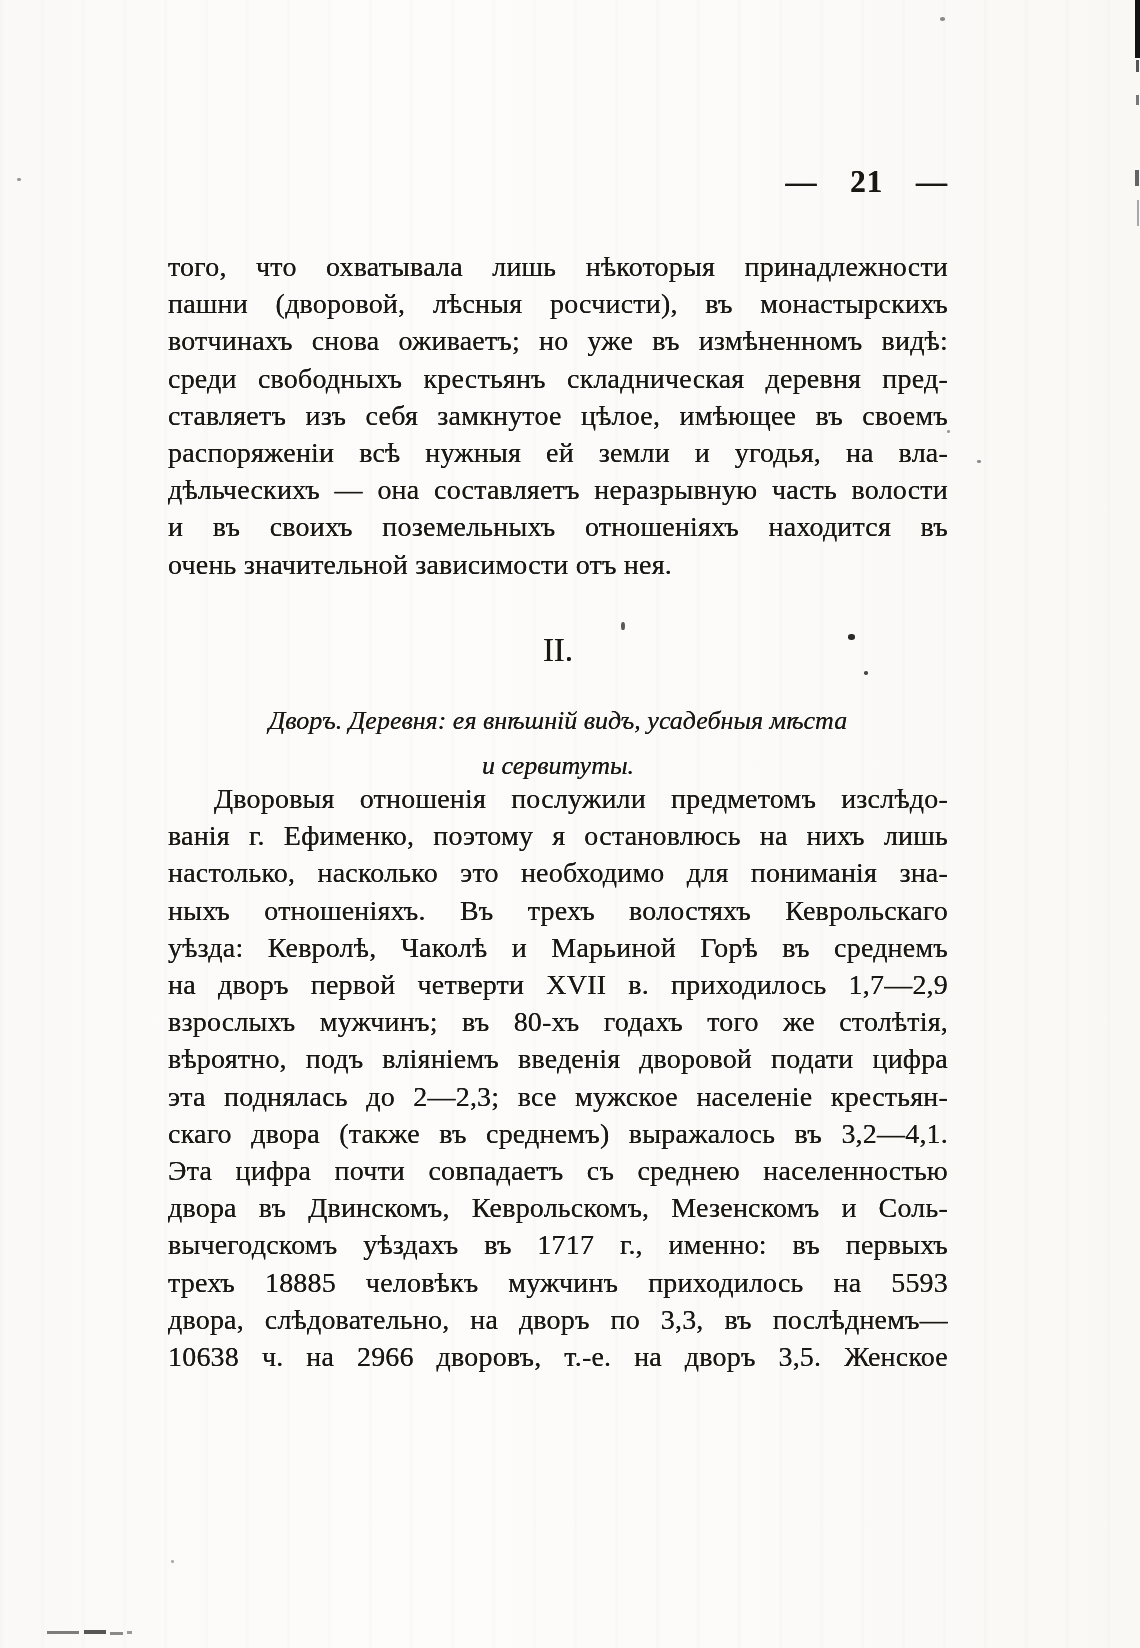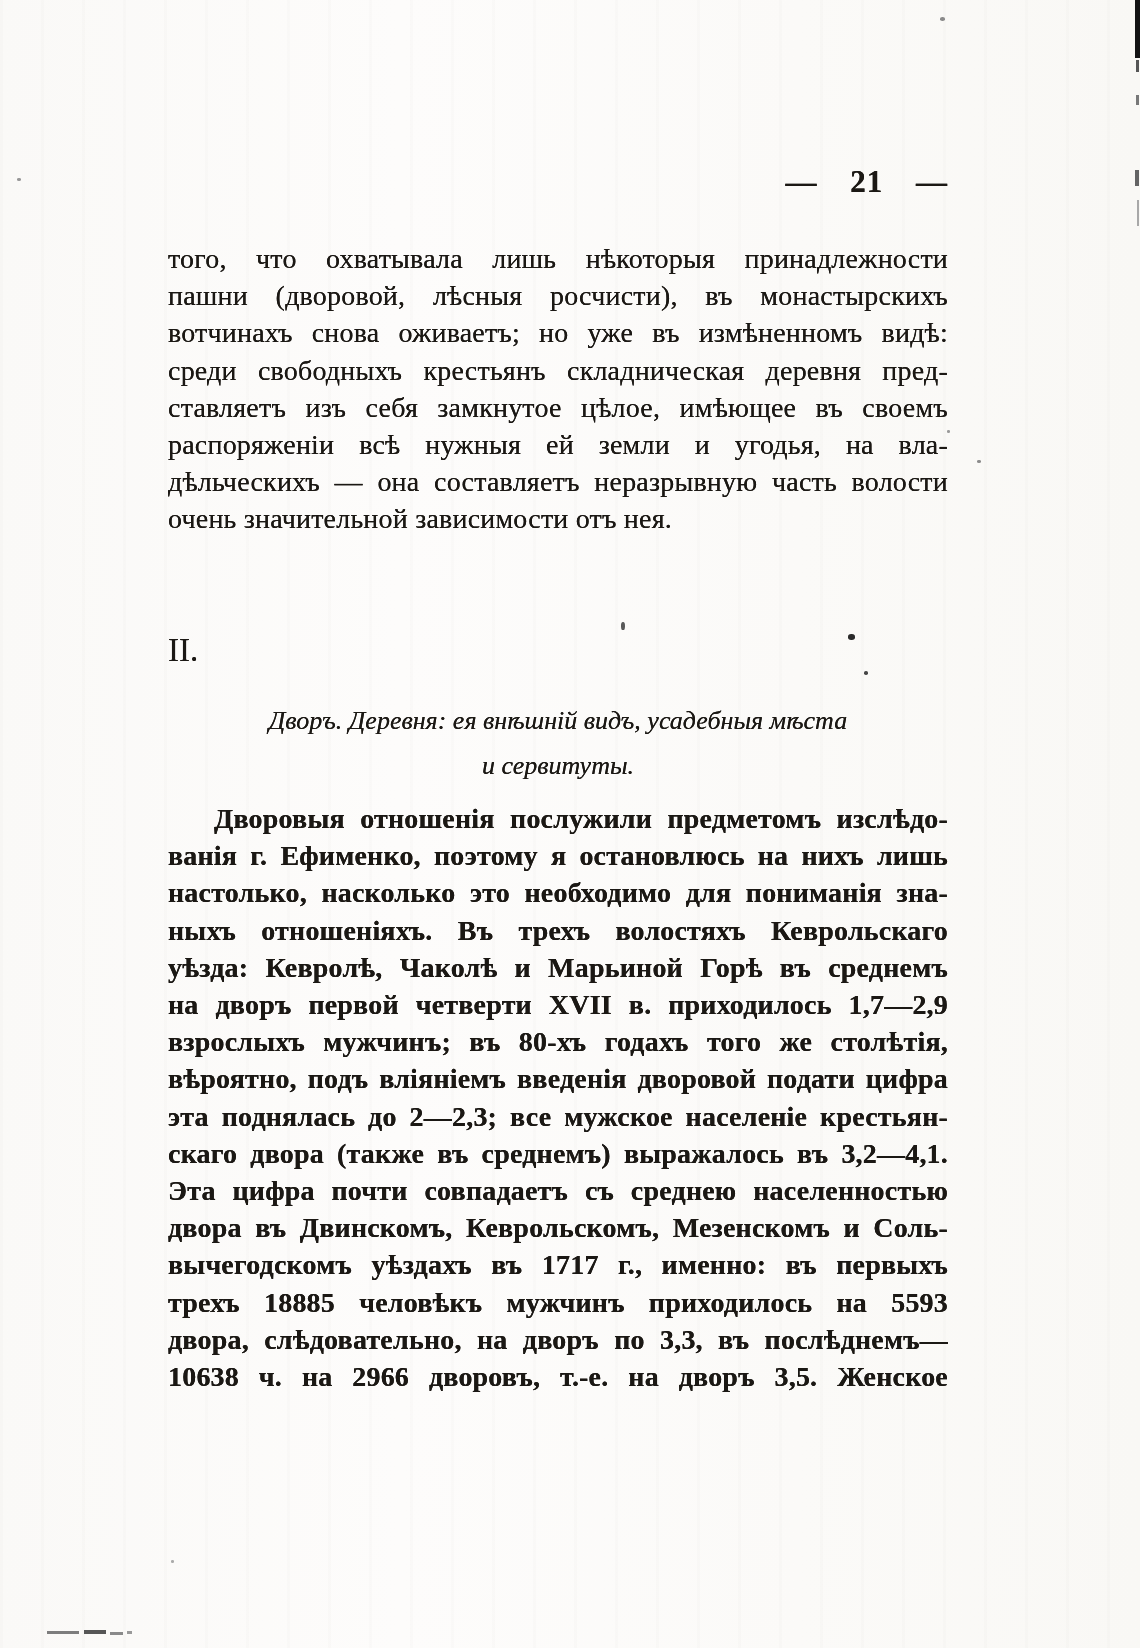--- a/index.html
+++ b/index.html
@@ -13,34 +13,34 @@
     color:#1b1814;
   }
   .page { position:absolute; inset:0; }
   .page-number {
     position:absolute; top:164px; left:168px; width:780px;
     text-align:right; font-size:31px; font-weight:bold;
     word-spacing:24px; letter-spacing:1px;
     text-shadow:0 0 0.5px currentColor;
   }
   .text-col { position:absolute; left:168px; width:780px; }
-  #p1 { top:240px; }
-  #p2 { top:800px;font-weight:bold; }
+  #p1 { top:248px; }
+  #p2 { top:780px; }
   .line {
     font-size:28px; line-height:37.2px;
     letter-spacing:0.2px;
     text-align:justify; text-align-last:justify;
     white-space:nowrap; 
     text-shadow:0 0 0.45px currentColor;
   }
   .line.no-just { text-align-last:left; text-align:left; }
   .line.indent { text-indent:46px; }
   .section-heading {
     position:absolute; top:632px; left:168px; width:780px;
-    text-align:left; font-size:33px;
+    text-align:center; font-size:33px;
     text-shadow:0 0 0.5px currentColor;
   }
   .section-subtitle {
     position:absolute; top:698px; left:168px; width:780px;
     text-align:center; font-style:italic;
     font-size:26px; line-height:45px;
     text-shadow:0 0 0.4px currentColor;
   }
   .artifact { position:absolute; border-radius:45%; }
 </style>
@@ -52,20 +52,21 @@
   <div class="page-number">— 21 —</div>
 
   <div id="p1" class="text-col">
       <div class="line">того, что охватывала лишь нѣкоторыя принадлежности</div>
       <div class="line">пашни (дворовой, лѣсныя росчисти), въ монастырскихъ</div>
       <div class="line">вотчинахъ снова оживаетъ; но уже въ измѣненномъ видѣ:</div>
       <div class="line">среди свободныхъ крестьянъ складническая деревня пред-</div>
       <div class="line">ставляетъ изъ себя замкнутое цѣлое, имѣющее въ своемъ</div>
       <div class="line">распоряженіи всѣ нужныя ей земли и угодья, на вла-</div>
       <div class="line">дѣльческихъ — она составляетъ неразрывную часть волости</div>
+      <div class="line">и въ своихъ поземельныхъ отношеніяхъ находится въ</div>
       <div class="line no-just">очень значительной зависимости отъ нея.</div>
     </div>
 
   <div class="section-heading">II.</div>
 
   <div class="section-subtitle">
     <div>Дворъ. Деревня: ея внѣшній видъ, усадебныя мѣста</div>
     <div>и сервитуты.</div>
   </div>
 

